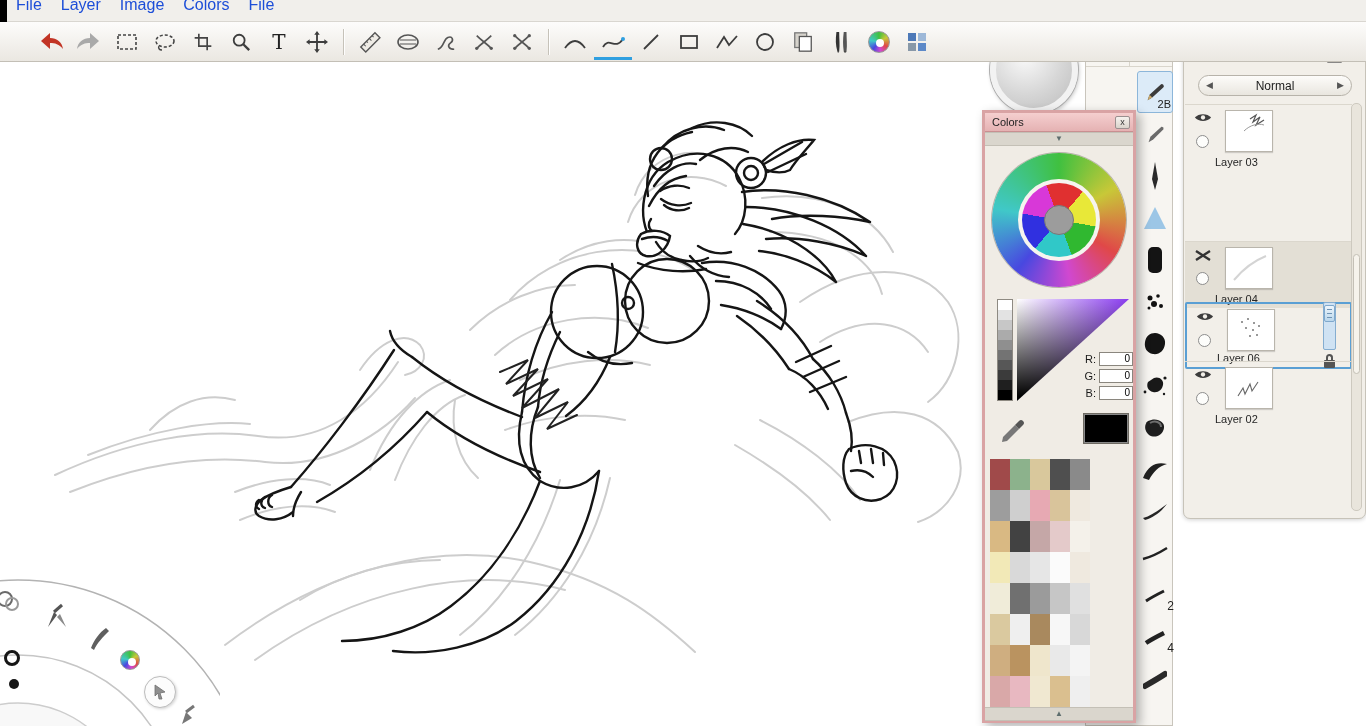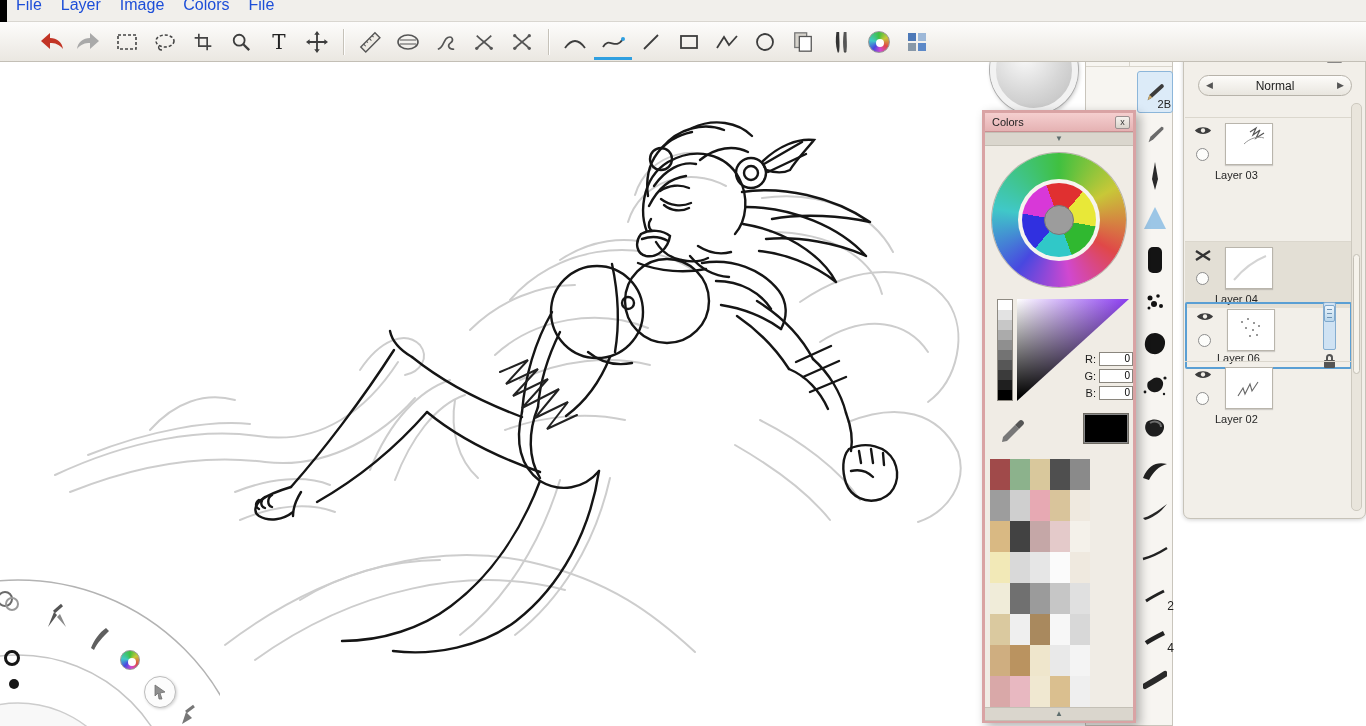--- a/index.html
+++ b/index.html
@@ -390,21 +390,21 @@
             <path d="M10,1 V5 H14" fill="none" stroke="#666" stroke-width="1.2"></path>
           </svg>
       </div>
     </div>
     <div id="blendrow">
       <span class="arr">◀</span>
       <span class="bm">Normal</span>
       <span class="arr">▶</span>
     </div>
 
-    <div class="layer-row" style="top:84px">
+    <div class="layer-row" style="top:71px">
       <svg class="eye-ico" width="18" height="11" viewBox="0 0 20 12">
           <path d="M1,6 C5,1 15,1 19,6 C15,11 5,11 1,6 Z" fill="#3d3d3d"></path>
           <circle cx="10" cy="6" r="2.4" fill="#f2efe9"></circle>
         </svg>
       <div class="radio"></div>
       <div class="thumb">
         <svg width="46" height="40" viewBox="0 0 46 40">
             <path d="M24,8 l6,-4 -3,7 7,-5 -4,8 8,-5" stroke="#555" stroke-width="1.2" fill="none"></path>
             <path d="M18,20 C24,14 32,12 38,14" stroke="#999" stroke-width="1" fill="none"></path>
           </svg>

